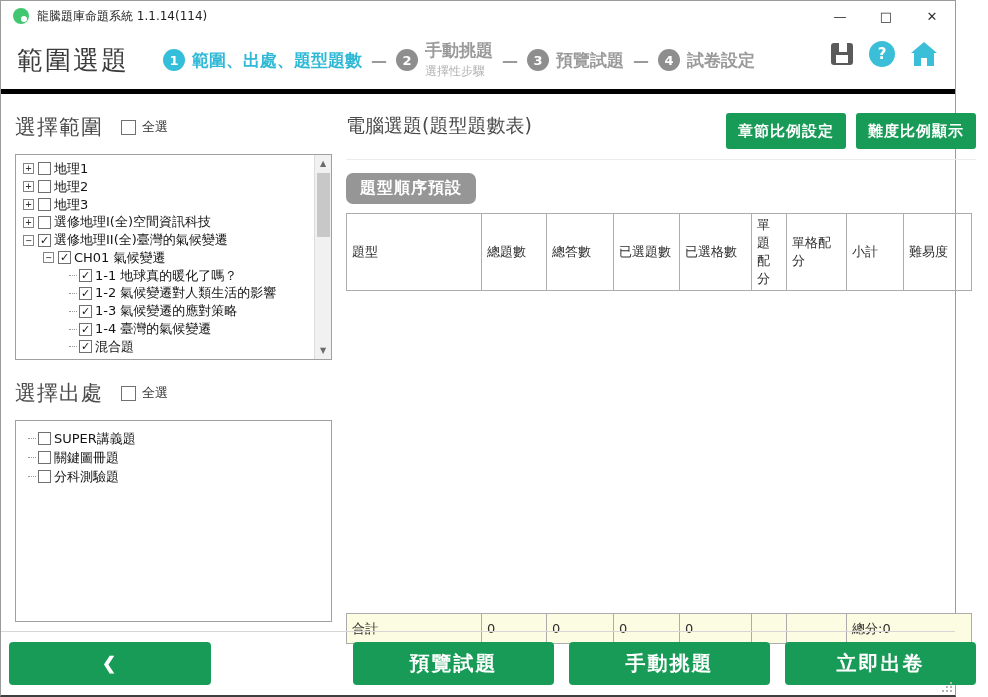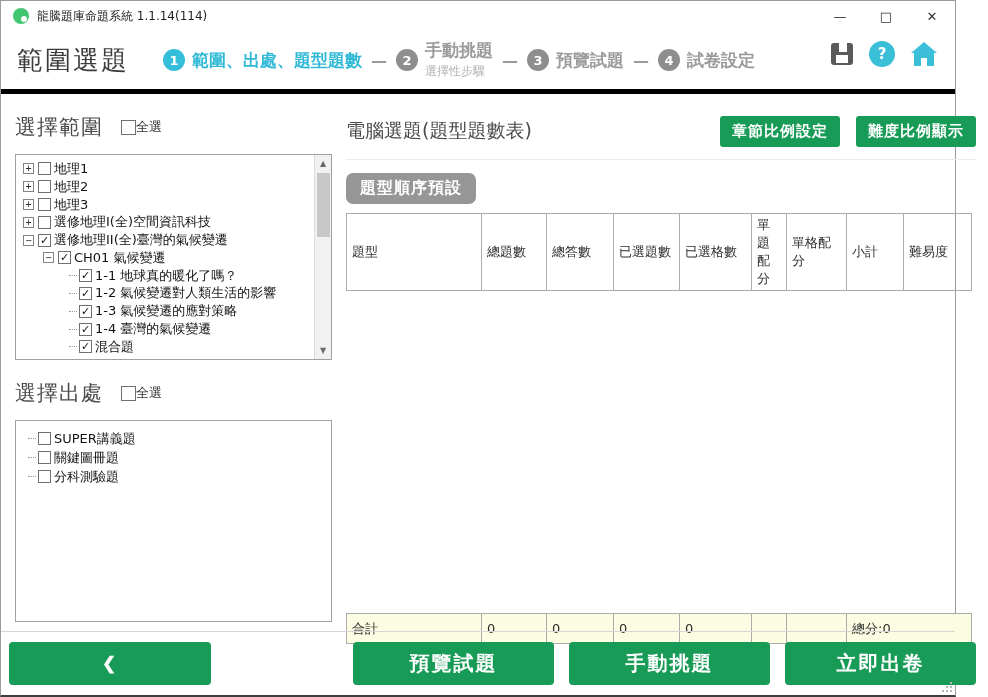--- a/index.html
+++ b/index.html
@@ -41,44 +41,44 @@
   .help-icon { width:26px; height:26px; border-radius:50%; background:#3bbfd9; color:#fff; font-size:15px; font-weight:bold; display:flex; align-items:center; justify-content:center; }
   .home-icon { width:26px; height:24px; position:relative; }
   .home-icon .roof { position:absolute; top:0; left:0; width:0; height:0; border-left:13px solid transparent; border-right:13px solid transparent; border-bottom:11px solid #3bbfd9; }
   .home-icon .base { position:absolute; top:10px; left:3px; right:3px; bottom:0; background:#3bbfd9; }
   .home-icon .door { position:absolute; bottom:0; left:10px; width:6px; height:8px; background:#fff; }
 
   
   .left-col { position:absolute; left:14px; top:112px; width:317px; }
   .section-head { display:flex; align-items:center; }
   .section-title { font-size:21px; color:#4a4a4a; letter-spacing:1px; }
-  .selall { display:flex; align-items:center; margin-left:18px; }
+  .selall { display:flex; align-items:center; margin-left:18px; gap:6px; }
   .cbx { width:15px; height:15px; border:1px solid #707070; background:#fff; font-size:12px; line-height:13px; text-align:center; color:#222; flex:none; }
   .selall-label { font-size:13px; color:#333; }
 
   .listbox { border:1px solid #a0a0a0; background:#fff; margin-top:13px; position:relative; overflow:hidden; }
   .tree-box { height:206px; padding:5px 22px 5px 5px; }
   .src-box { height:202px; padding:8px 6px 5px 12px; }
   .trow { display:flex; align-items:center; height:17.8px; font-size:13px; color:#141414; white-space:nowrap; }
   .srow { display:flex; align-items:center; height:19px; font-size:13px; color:#141414; white-space:nowrap; }
   .lv0 { padding-left:2px; } .lv1 { padding-left:22px; } .lv2 { padding-left:48px; }
   .expander { width:11px; height:11px; border:1px solid #848484; background:#fff; font-size:10px; line-height:9px; text-align:center; color:#333; margin-right:4px; flex:none; font-family:"DejaVu Sans Mono", monospace; }
   .tcb { width:13px; height:13px; border:1px solid #707070; background:#fff; font-size:11px; line-height:11px; text-align:center; color:#111; margin-right:3px; flex:none; }
   .stub { width:8px; border-top:1px dotted #9a9a9a; margin-right:2px; flex:none; }
 
   .vscroll { position:absolute; top:0; right:0; width:17px; height:100%; background:#f1f1f1; border-left:1px solid #dcdcdc; }
   .scroll-btn { height:17px; display:flex; align-items:center; justify-content:center; font-size:8px; color:#6a6a6a; }
   .scroll-btn.down { position:absolute; bottom:0; left:0; right:0; }
   .scroll-thumb { position:absolute; top:18px; left:2px; width:13px; height:64px; background:#c8c8c8; }
 
   
   .right-col { position:absolute; left:345px; top:112px; width:630px; }
-  .main-head { display:flex; align-items:center; height:36px; }
+  .main-head { display:flex; height:36px; }
   .main-title { font-size:19px; color:#4a4a4a; }
-  .head-btns { margin-left:auto; display:flex; gap:16px;border-radius:13px; }
+  .head-btns { margin-left:auto; display:flex; gap:10px;border-radius:13px; }
   .green-btn { background:#179b56; color:#fff; font-size:15px; font-weight:bold; border:none; padding:6px 12px; border-radius:3px; cursor:pointer; letter-spacing:1px; }
   .main-divider { border-top:1px solid #ececf0; margin-top:10px; }
   .preset-btn { display:inline-block; margin-top:13px; background:#969696; color:#fff; font-size:16px; font-weight:bold; border:none; padding:5px 14px; border-radius:7px; letter-spacing:1px; cursor:pointer; }
 
   table.qtable { border-collapse:collapse; width:625px; table-layout:fixed; margin-top:9px; }
   table.qtable th, table.qtable td { border:1px solid #acacac; font-size:13px; font-weight:normal; color:#2e2e2e; text-align:left; padding:2px 5px; vertical-align:middle; overflow:hidden; }
   table.qtable th { height:40px; }
   .table-spacer { height:322px; }
   table.qfooter { margin-top:0; }
   table.qfooter td { height:30px; background:#fcfce2; }

